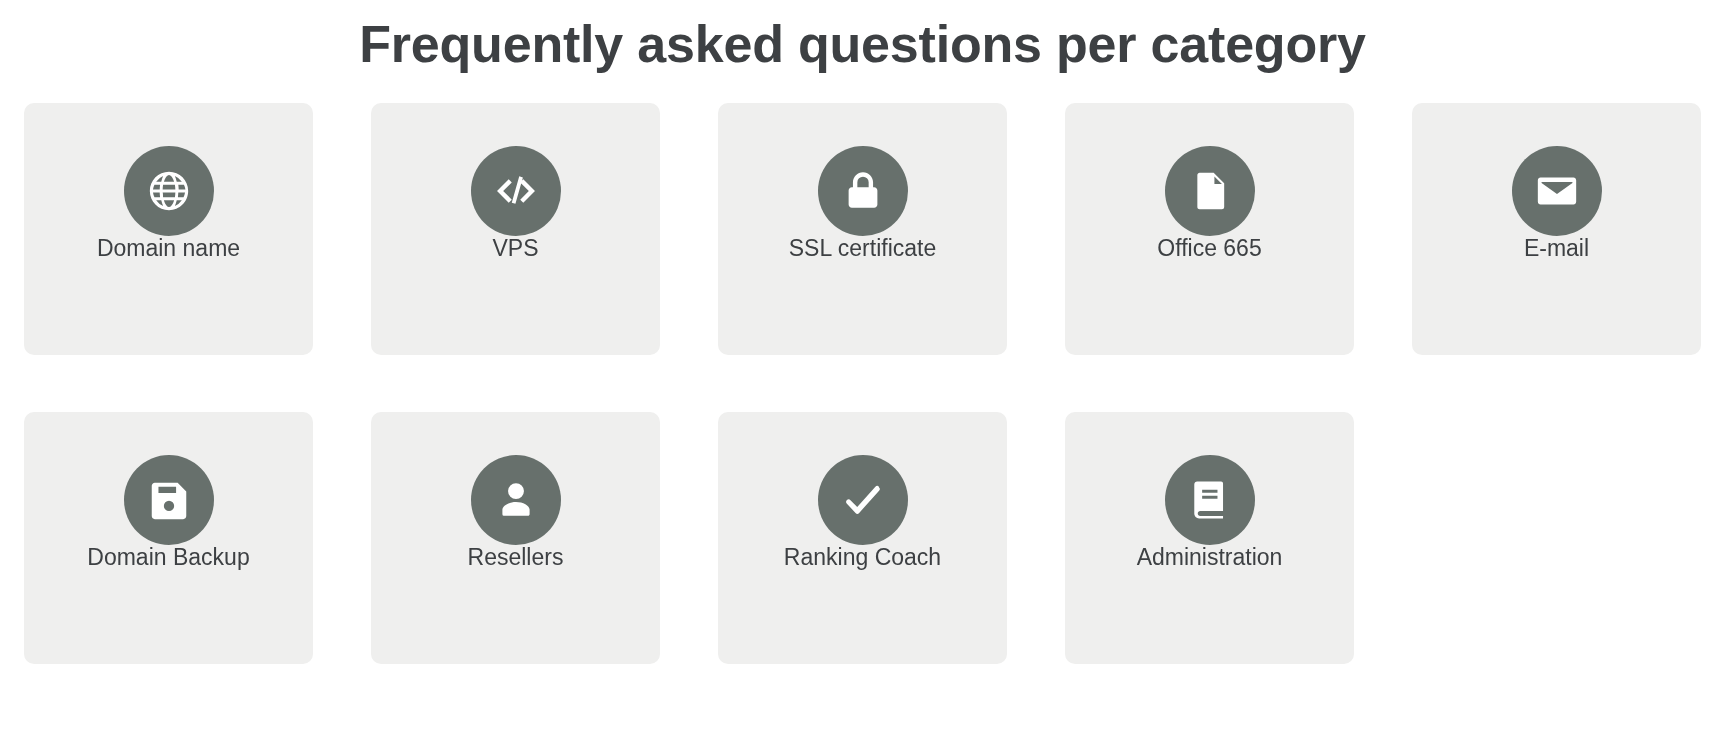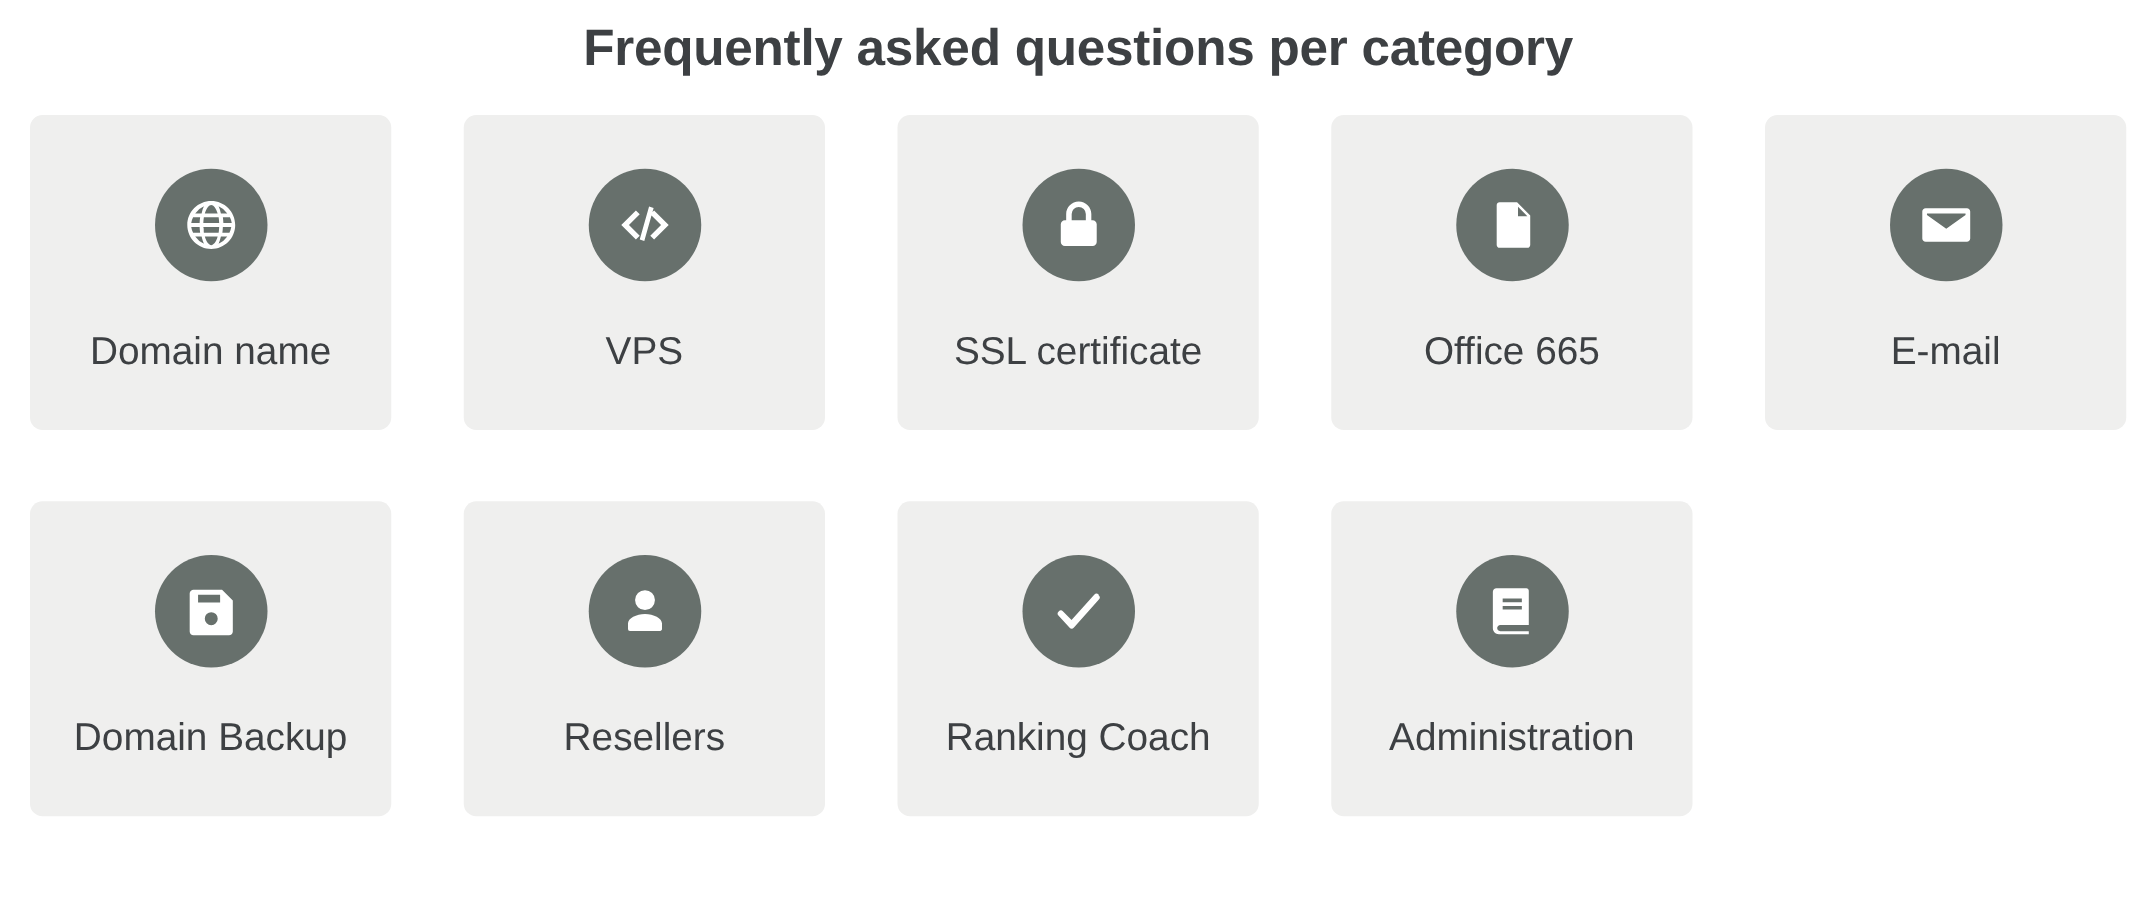--- a/index.html
+++ b/index.html
@@ -17,21 +17,21 @@
   .page {
     width: 1725px;
     height: 739px;
     position: relative;
     box-sizing: border-box;
     padding: 0 24px;
   }
 
   .page-title {
     text-align: center;
-    font-size: 41px;
+    font-size: 52px;
     font-weight: bold;
     color: #3d4043;
     letter-spacing: -0.2px;
     line-height: 1;
     margin: 0;
     padding-top: 18px;
     padding-bottom: 0;
   }
 
   .card-grid {
@@ -68,22 +68,21 @@
   }
 
   .icon-circle svg {
     display: block;
     width: 46px;
     height: 46px;
     fill: #ffffff;
   }
 
   .card-label {
-    margin-top: 39px;
-    font-size: 31px;
+    font-size: 23px;
     color: #3d4043;
     line-height: 1.1;
     text-align: center;
     white-space: nowrap;
   }
 </style>
 </head>
 <body>
 
 <div class="page">

